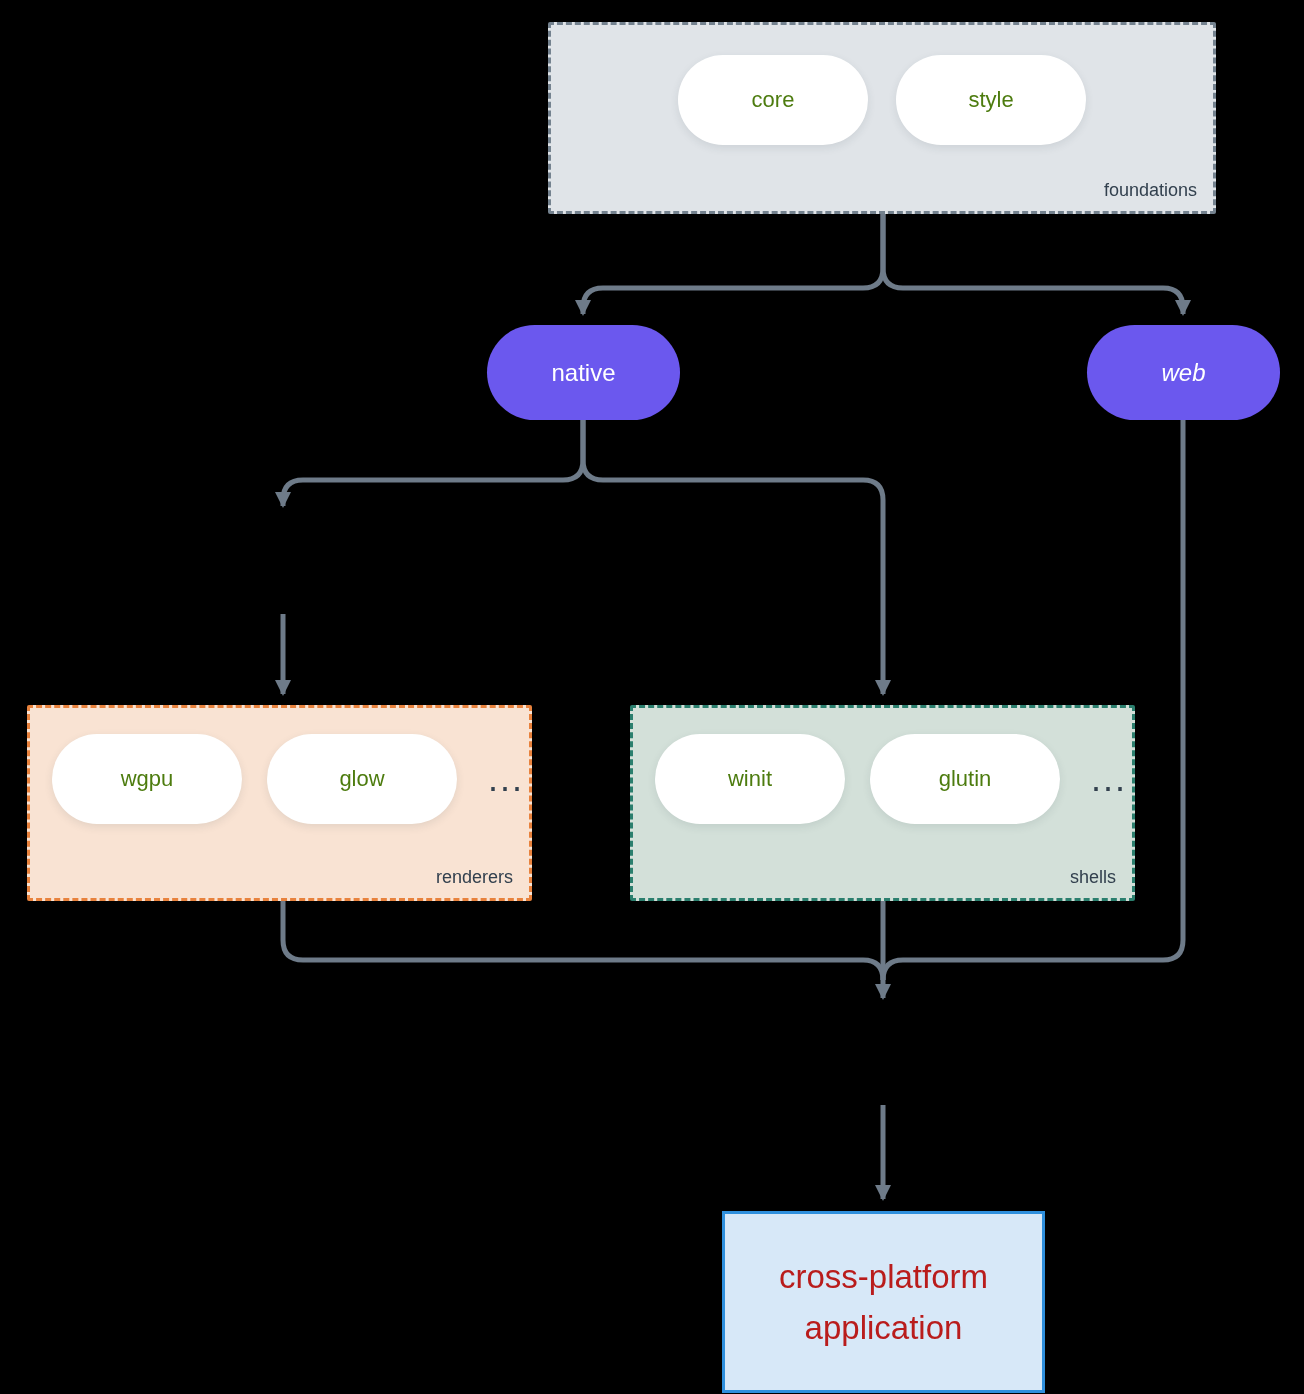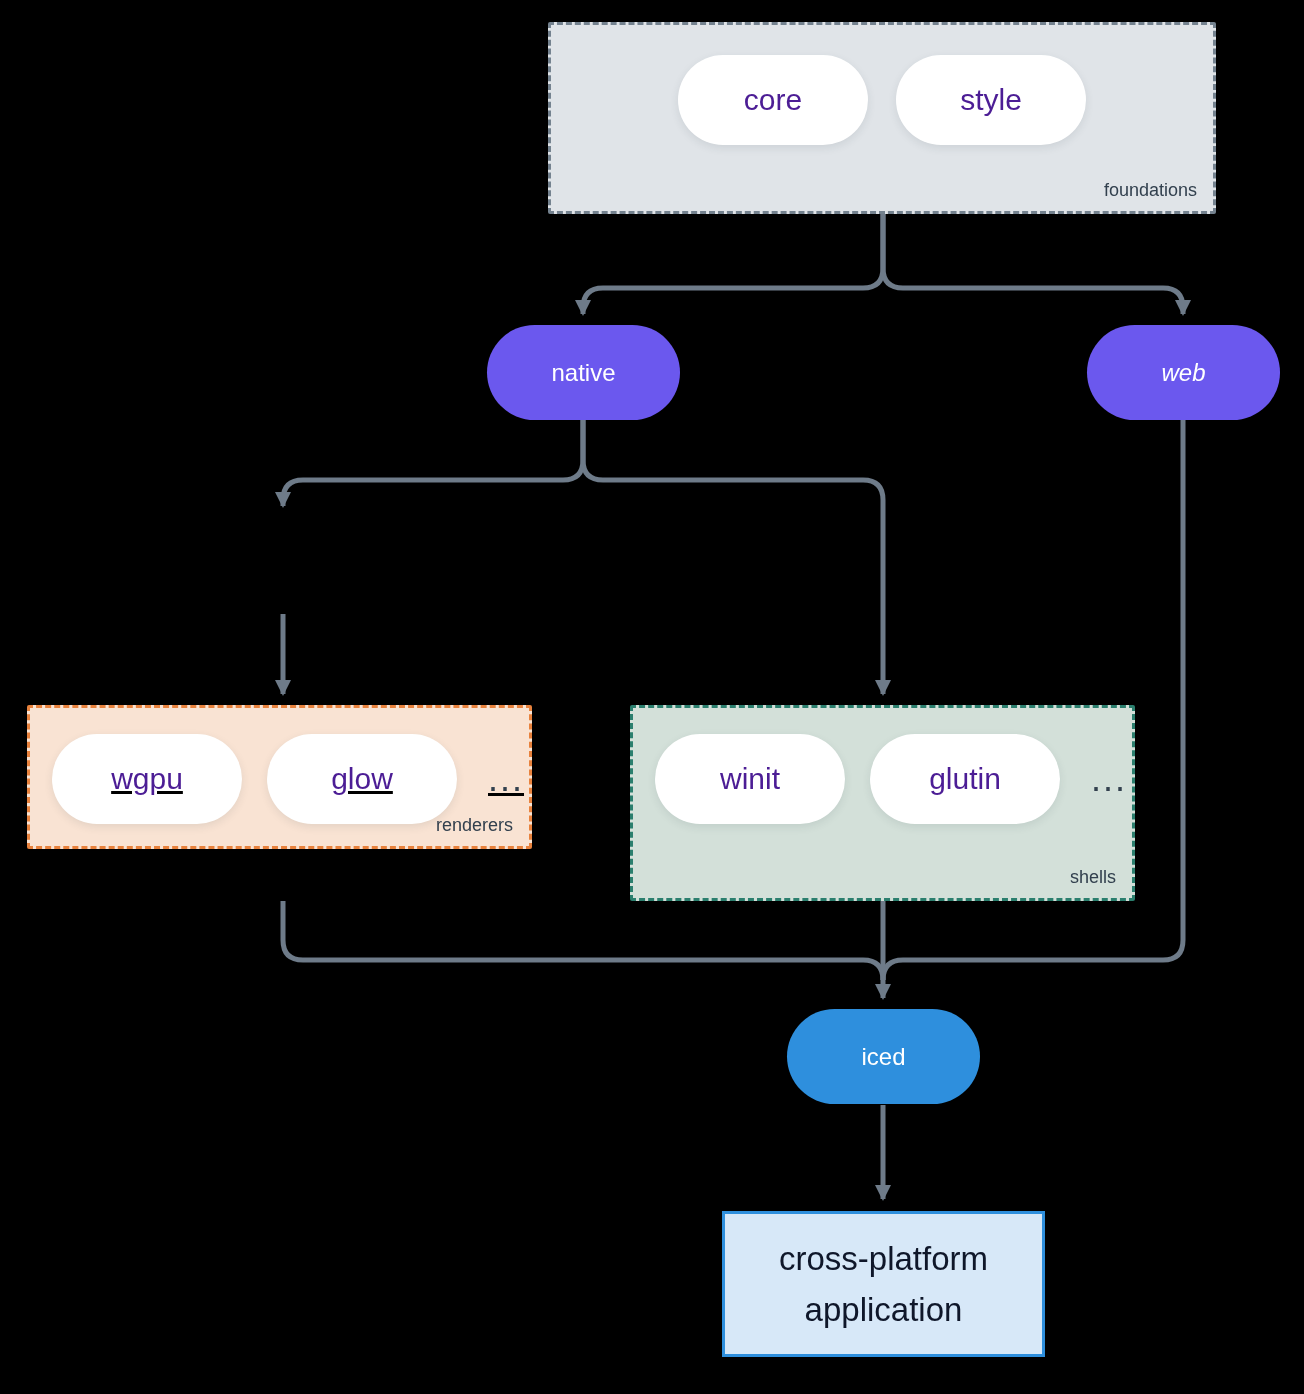--- a/index.html
+++ b/index.html
@@ -23,45 +23,44 @@
     position: absolute;
     box-sizing: border-box;
     border-radius: 2px;
   }
   .groupbox.foundations {
     left: 548px; top: 22px; width: 668px; height: 192px;
     background: #e0e4e8;
     border: 3px dashed #74828f;
   }
   .groupbox.renderers {
-    left: 27px; top: 705px; width: 505px; height: 144px;
+    left: 27px; top: 705px; width: 505px; height: 196px;
     background: #f9e3d3;
     border: 3px dashed #e8823d;
-    text-decoration: underline;
   }
   .groupbox.shells {
     left: 630px; top: 705px; width: 505px; height: 196px;
     background: #d3e0d9;
     border: 3px dashed #2b7f6e;
   }
   .pill-row {
     display: flex;
     align-items: flex-start;
   }
   .foundations .pill-row { justify-content: center; gap: 28px; padding-top: 30px; }
   .renderers .pill-row, .shells .pill-row { padding: 26px 0 0 22px; gap: 25px; }
 
   .pill {
     width: 190px; height: 90px;
     border-radius: 45px;
     background: #ffffff;
     box-shadow: 0 3px 8px rgba(40,55,70,0.10);
     display: flex; align-items: center; justify-content: center;
-    font-size: 30px;
-    color: #4c1d95;
+    font-size: 22px;
+    color: #4d7c0f;
     flex: 0 0 auto;
   }
   .ellipsis {
     height: 90px;
     display: flex; align-items: center;
     font-size: 36px;
     color: #32404e;
     letter-spacing: 2px;
     margin-left: 6px;
   }
@@ -81,29 +80,29 @@
     color: #ffffff;
   }
   .node.native   { left: 487px;  top: 325px;  background: #6b58ee; }
   .node.web      { left: 1087px; top: 325px;  background: #6b58ee; font-style: italic; }
   .node.graphics { left: 187px;  top: 517px;  background: #e8833e; }
   .node.iced     { left: 787px;  top: 1009px; background: #2e8fdd; }
 
   .appbox {
     position: absolute;
     left: 722px; top: 1211px;
-    width: 323px; height: 146px;
+    width: 323px; height: 182px;
     box-sizing: border-box;
     background: #d7e8f8;
     border: 3px solid #2e8fdd;
     display: flex; align-items: center; justify-content: center;
     text-align: center;
     font-size: 33px;
     line-height: 1.55;
-    color: #0f172a;
+    color: #b91c1c;
   }
   .appbox .inner { width: 260px; }
 </style>
 </head>
 <body>
 
 <div id="canvas">
 
   <svg class="arrows" viewBox="0 0 1304 1394">
     <defs>
@@ -145,19 +144,18 @@
 
   <div class="groupbox shells">
     <div class="pill-row">
       <div class="pill">winit</div>
       <div class="pill">glutin</div>
       <div class="ellipsis">...</div>
     </div>
     <div class="group-label">shells</div>
   </div>
 
-  <div class="node iced">iced</div>
 
   <div class="appbox">
     <div class="inner">cross-platform application</div>
   </div>
 
 </div>
 
 </body></html>

